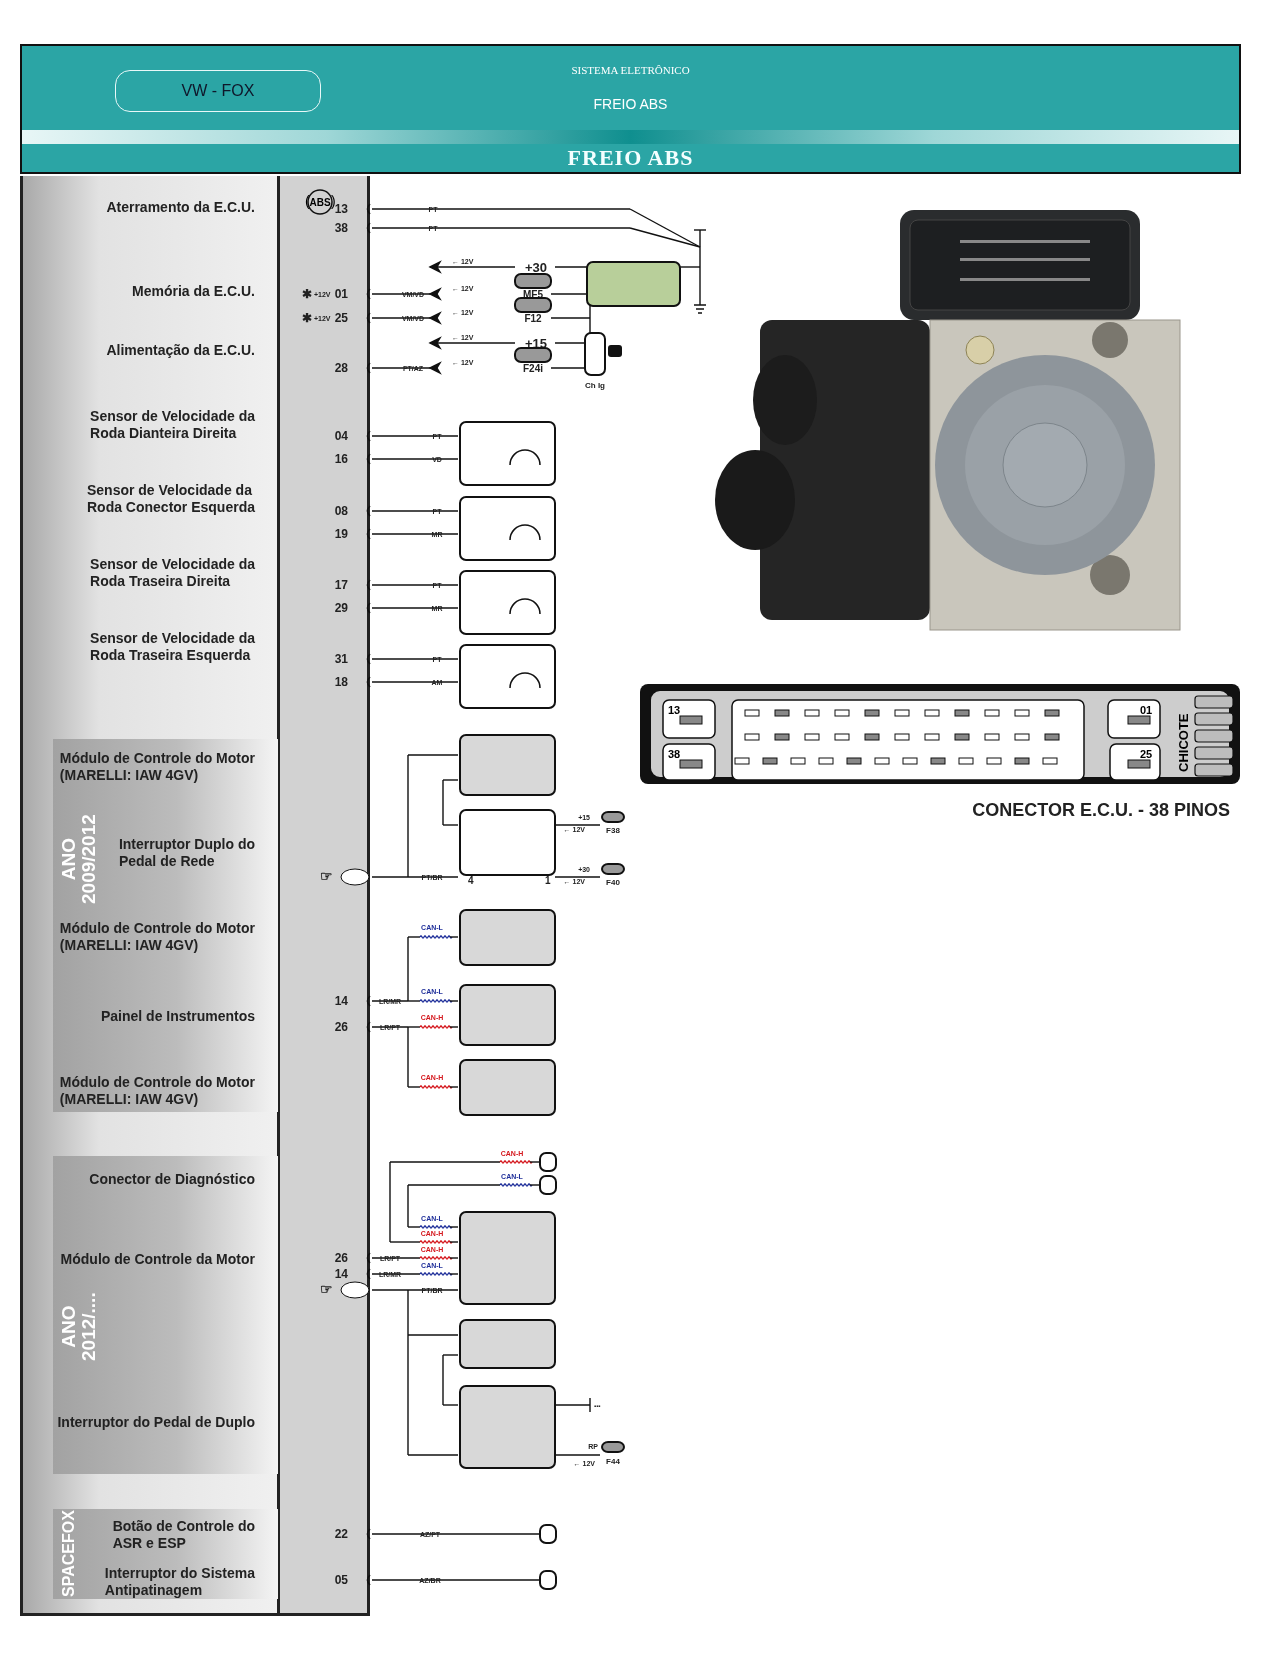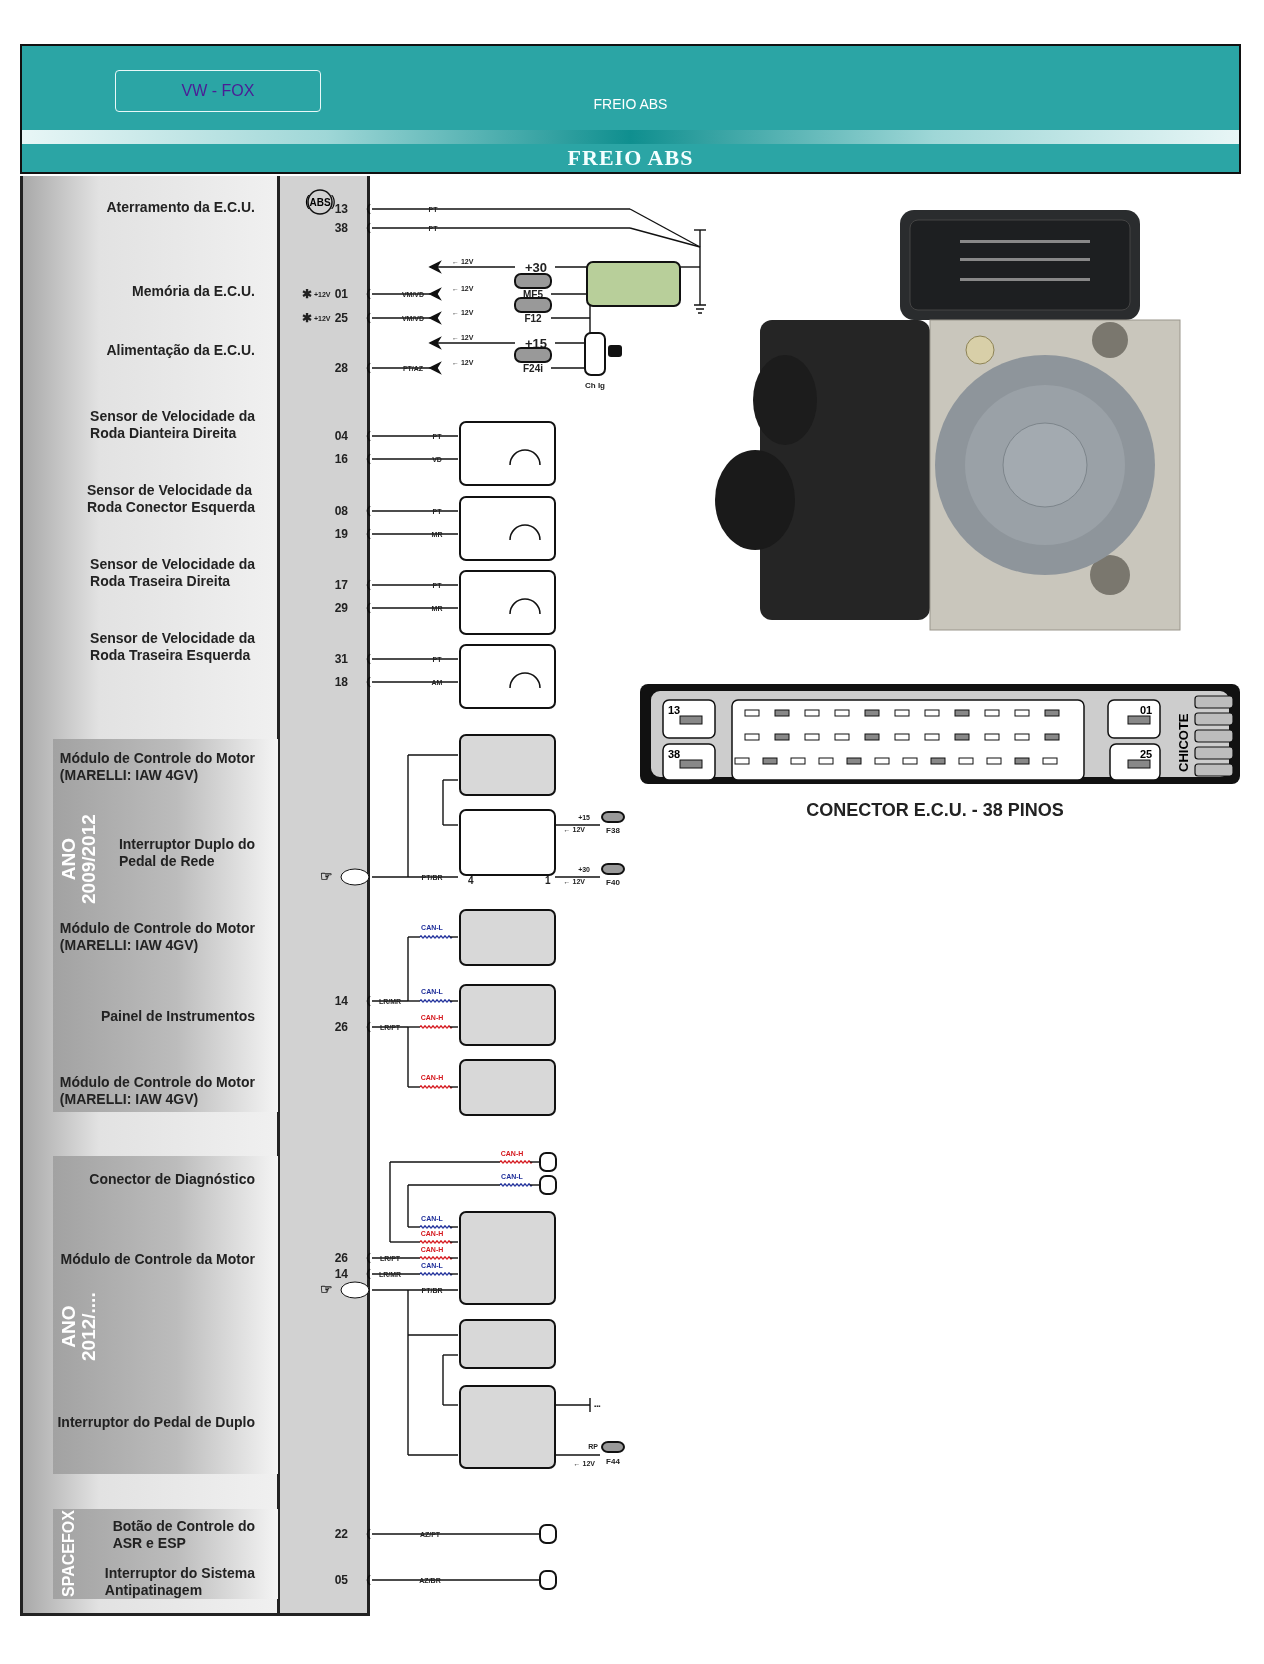--- a/index.html
+++ b/index.html
@@ -1,42 +1,43 @@
 <!DOCTYPE html>
 <html><head>
 <meta charset="utf-8">
 <style>
   html, body { margin:0; padding:0; background:#fff; }
   body { width:1264px; height:1664px; position:relative; overflow:hidden; font-family:"Liberation Sans", sans-serif; }
   .abs { position:absolute; }
   
   #header { left:20px; top:44px; width:1221px; height:130px; background:#2ba5a5; border:2px solid #111; box-sizing:border-box; }
   #header-band { left:0; top:84px; width:100%; height:14px; background:linear-gradient(90deg,#e8f6f6 0%,#9fd7d7 25%,#0f8f8f 50%,#9fd7d7 75%,#e8f6f6 100%); }
-  #brand-box { left:93px; top:24px; width:204px; height:40px; border:1.5px solid #e8f8f8; border-radius:4px; color:#4c1d95; font-size:16px; display:flex; align-items:center; justify-content:center; }
+  #brand-box { left:93px; top:24px; width:204px; height:40px; border:1.5px solid #e8f8f8; border-radius:15px; color:#0f172a; font-size:16px; display:flex; align-items:center; justify-content:center; }
   #sys-label { left:0; width:100%; top:18px; text-align:center; color:#fff; font-family:"Liberation Serif", serif; font-size:11px; }
   #sys-sub { left:0; width:100%; top:50px; text-align:center; color:#fff; font-size:14px; }
   #title-bar { left:0; width:100%; top:98px; height:28px; text-align:center; color:#f4ffff; font-family:"Liberation Serif", serif; font-size:22px; font-weight:bold; line-height:28px; letter-spacing:1px; }
   
   #left-col { left:20px; top:176px; width:260px; height:1440px; border-left:3px solid #222; border-bottom:3px solid #222; border-right:3px solid #222; box-sizing:border-box; background:linear-gradient(90deg,#a9a9a9 0%,#e2e2e2 30%,#f0f0f0 100%); }
   #ecu-col { left:280px; top:176px; width:90px; height:1440px; background:#d2d2d2; border-right:3px solid #222; border-bottom:3px solid #222; box-sizing:border-box; }
   .group-panel { position:absolute; left:30px; width:225px; background:linear-gradient(90deg,#a2a2a2 0%,#bcbcbc 55%,#f4f4f4 100%); }
   .vert-label { position:absolute; color:#fff; font-weight:bold; font-size:19px; transform:rotate(-90deg); transform-origin:left top; white-space:nowrap; line-height:20px; text-align:center; }
   .lbl { position:absolute; right:22px; text-align:left; font-weight:bold; font-size:14px; color:#222; line-height:17px; white-space:nowrap; }
   
   #photo { left:700px; top:200px; width:490px; height:440px; }
   
   #connector { left:640px; top:682px; width:600px; height:112px; }
-  #conn-caption { left:640px; top:800px; width:590px; text-align:center; font-weight:bold; font-size:18px; color:#222; }
+  #conn-caption { left:640px; top:800px; width:590px; text-align:right; font-weight:bold; font-size:18px; color:#222; }
   svg text { font-family:"Liberation Sans", sans-serif; }
 </style>
 </head>
 <body>
 
 <div id="header" class="abs">
   <div id="brand-box" class="abs">VW - FOX</div>
+  <div id="sys-label" class="abs">SISTEMA ELETRÔNICO</div>
   <div id="sys-sub" class="abs">FREIO ABS</div>
   <div id="header-band" class="abs"></div>
   <div id="title-bar" class="abs">FREIO ABS</div>
 </div>
 
 <div id="left-col" class="abs">
   <div class="lbl" style="top:23px">Aterramento da E.C.U.</div>
   <div class="lbl" style="top:107px">Memória da E.C.U.</div>
   <div class="lbl" style="top:166px">Alimentação da E.C.U.</div>
   <div class="lbl" style="top:232px">

